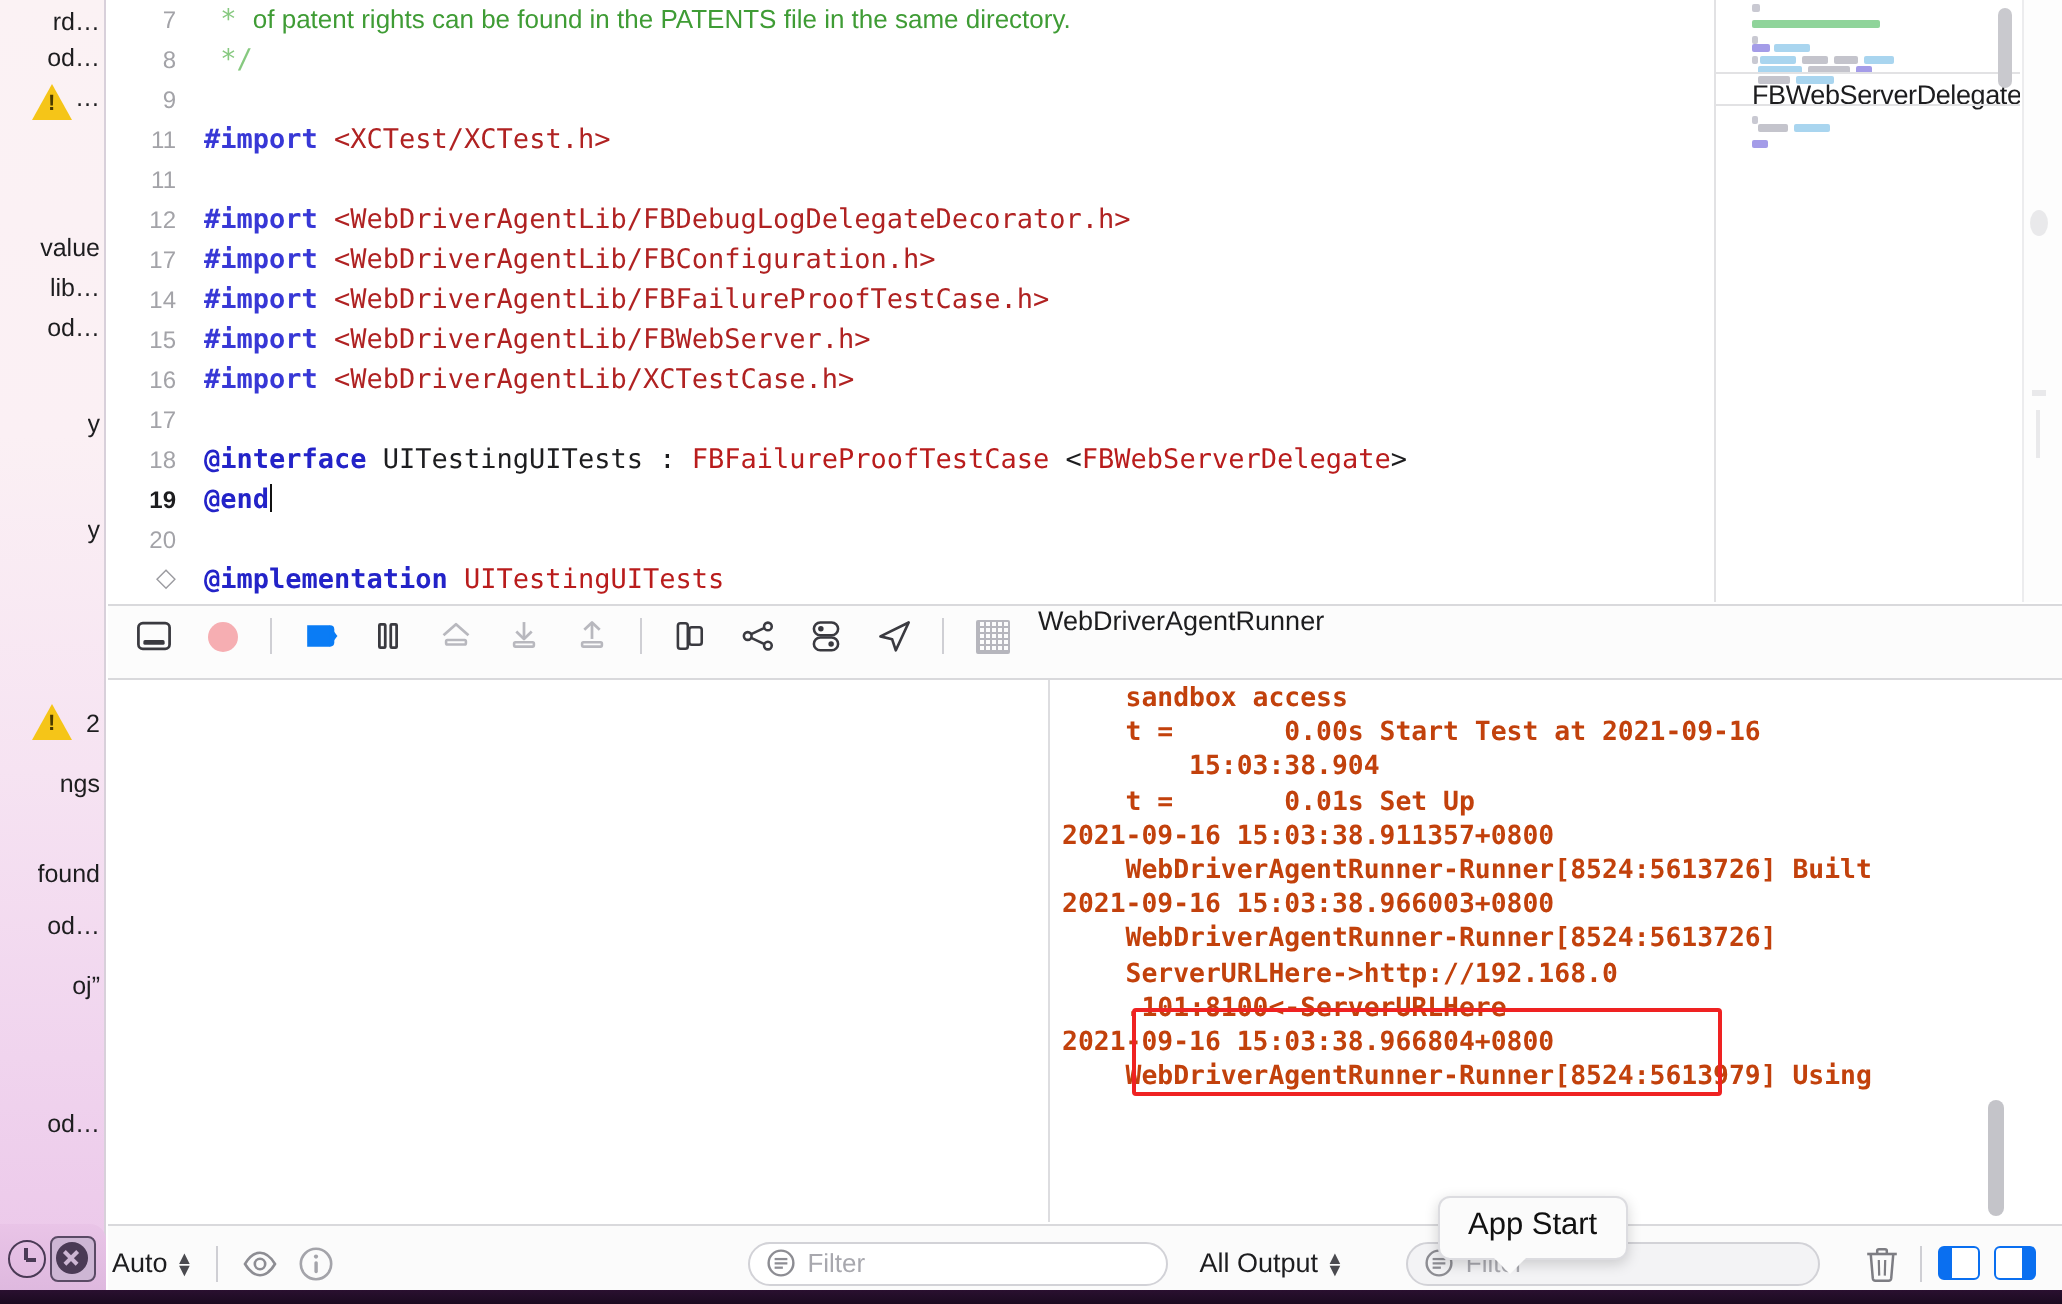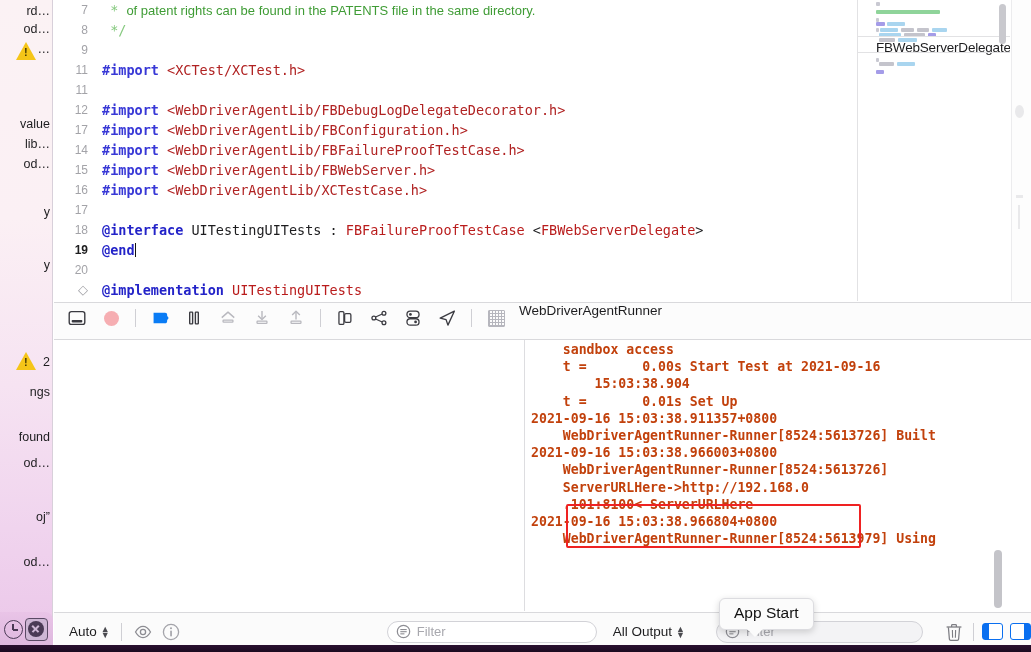--- a/index.html
+++ b/index.html
@@ -300,21 +300,21 @@
     left: 54px; top: 612px;
     width: 977px; height: 38px;
     background: #fbfbfb;
     border-top: 1px solid #d9d9dc;
     box-sizing: border-box;
     display: flex;
     align-items: center;
   }
   .bb-auto {
     font-size: 13.5px; color: #1d1d1f;
-    margin-left: 15px;
+    margin-left: 2px;
     display: flex; align-items: center; gap: 4px;
     white-space: nowrap;
   }
   .stepper {
     display: inline-flex; flex-direction: column;
     line-height: 6px; font-size: 9px; color: #4a4a4f;
   }
   .bb-div { width: 1px; height: 18px; background: #cfcfd4; margin: 0 11px; }
   .eye-icon, .info-icon { width: 20px; height: 20px; }
   .filterfield {
@@ -391,21 +391,21 @@
         <div class="nav-row" style="top: 42px;"><span>…</span></div>
         <div class="nav-row" style="top: 117px;"><span>value</span></div>
         <div class="nav-row" style="top: 137px;"><span>lib…</span></div>
         <div class="nav-row" style="top: 157px;"><span>od…</span></div>
         <div class="nav-row" style="top: 205px;"><span>y</span></div>
         <div class="nav-row" style="top: 258px;"><span>y</span></div>
         <div class="nav-row" style="top: 355px;"><span>2</span></div>
         <div class="nav-row" style="top: 385px;"><span>ngs</span></div>
         <div class="nav-row" style="top: 430px;"><span>found</span></div>
         <div class="nav-row" style="top: 456px;"><span>od…</span></div>
-        <div class="nav-row" style="top: 510px;"><span>oj”</span></div>
+        <div class="nav-row" style="top: 486px;"><span>oj”</span></div>
         <div class="nav-row" style="top: 555px;"><span>od…</span></div>
       </div>
     <div id="nav-warnings">
         <div class="warn-tri" style="top: 42px; left: 16px;"></div>
         <div class="warn-tri" style="top: 352px; left: 16px;"></div>
       </div>
   </div>
 
   <div class="nav-footer">
     <div class="badge-clock"></div>

